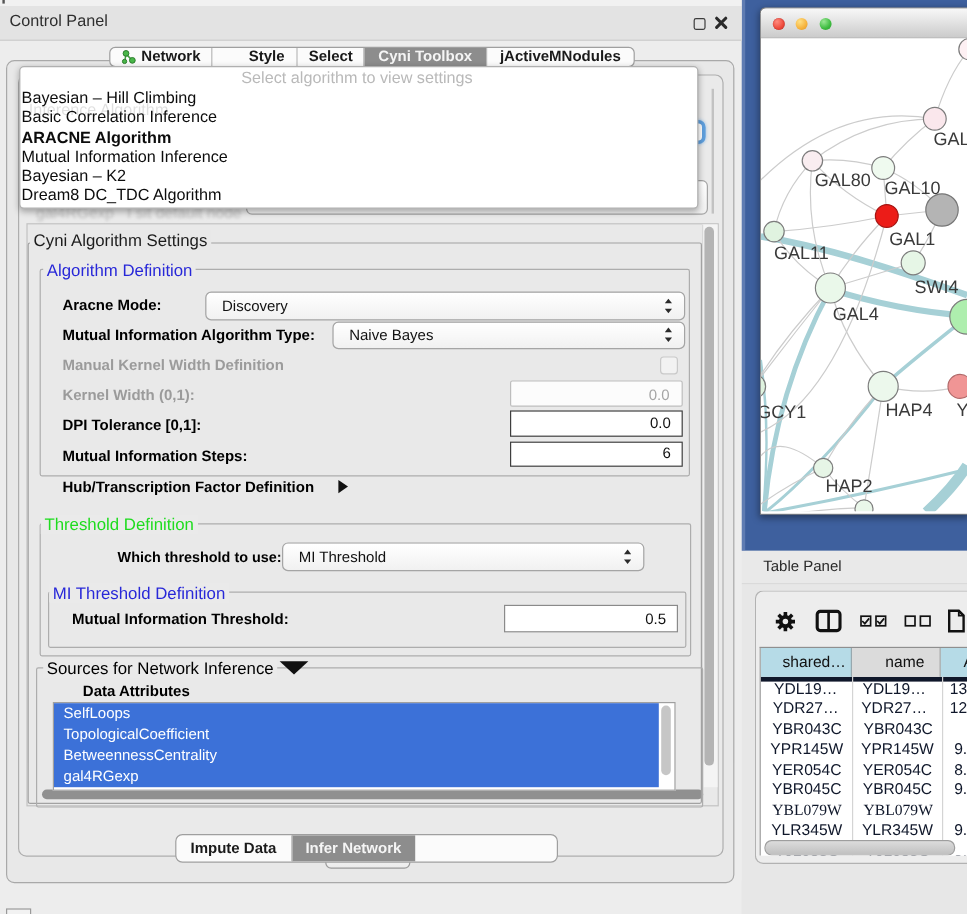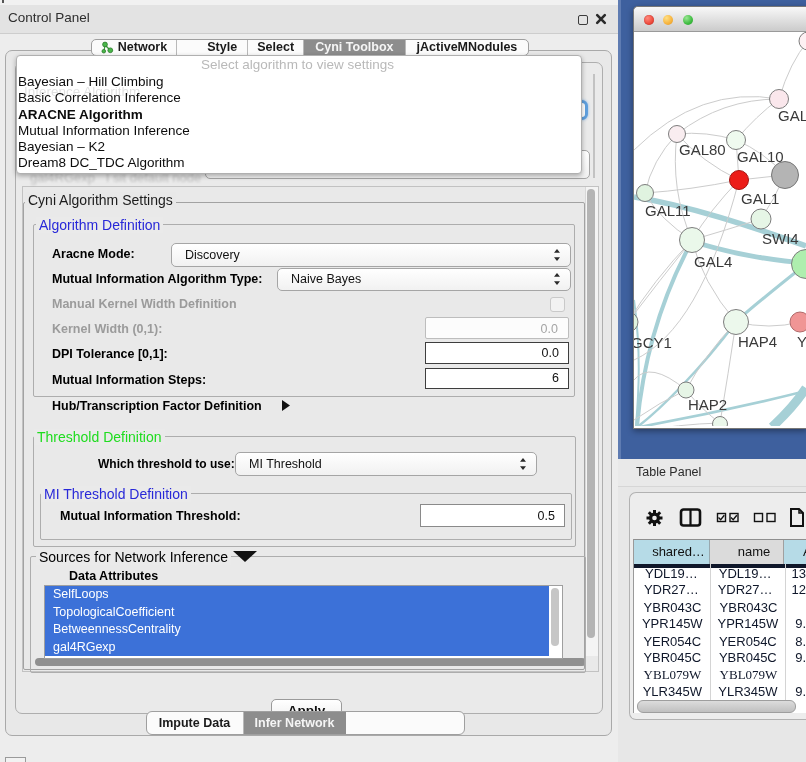--- a/index.html
+++ b/index.html
@@ -304,21 +304,21 @@
 
 <div class="abs lbl" style="left:37px;top:569px;font-size:12.5px;padding-left:32px;">Data Attributes</div>
 
 <div class="abs" style="left:44px;top:585px;width:517px;height:72px;border:1px solid #9f9f9f;background:#fff;"></div>
 <div class="abs" style="left:45px;top:586px;width:504px;height:70px;background:#3c71d8;"></div>
 <div class="abs" style="left:45px;top:586px;width:504px;height:70px;font-size:12.5px;color:#fff;line-height:17.5px;padding-left:8px;box-sizing:border-box;overflow:hidden;">SelfLoops<br>TopologicalCoefficient<br>BetweennessCentrality<br>gal4RGexp</div>
 <div class="abs" style="left:550.5px;top:588px;width:8px;height:58px;background:#c6c6c6;border-radius:4px;"></div>
 
 <div class="abs" style="left:271px;top:675px;width:69px;height:22.5px;background:linear-gradient(#fff,#ececec);border:1px solid #9a9a9a;border-radius:5px;text-align:center;line-height:22.5px;font-weight:bold;font-size:13.5px;color:#111;margin-top:24px;">Apply</div>
 
-<div class="seg" style="left:145.5px;top:711px;width:317px;height:21.5px;border-radius:6px;">
+<div class="seg" style="left:145.5px;top:695px;width:317px;height:21.5px;border-radius:6px;">
   <div class="tab" style="width:96px;">Impute Data</div>
   <div class="tab sel" style="width:102px;">Infer Network</div>
 </div>
 
 <div class="abs" style="left:30px;top:170px;font-size:13px;color:#9a9a9a;filter:blur(1.2px);opacity:.55;">gal4RGexp &nbsp;&nbsp;I sit default node</div>
 
 <div class="abs" style="left:15.5px;top:55px;width:564px;height:117px;background:#fff;border:1px solid #b0b0b0;border-radius:4px;box-shadow:0 2px 5px rgba(0,0,0,.3);"></div>
 <div class="abs" style="left:15.5px;top:57px;width:564px;text-align:center;font-size:13.5px;color:#b9b9b9;">Select algorithm to view settings</div>
 <div class="abs" style="left:24px;top:84px;font-size:13.5px;color:#000;opacity:.12;filter:blur(.4px);">Inference Algorithm</div>
 <div class="abs" style="left:18px;top:74px;font-size:13.5px;color:#0c0c0c;line-height:16.3px;">

